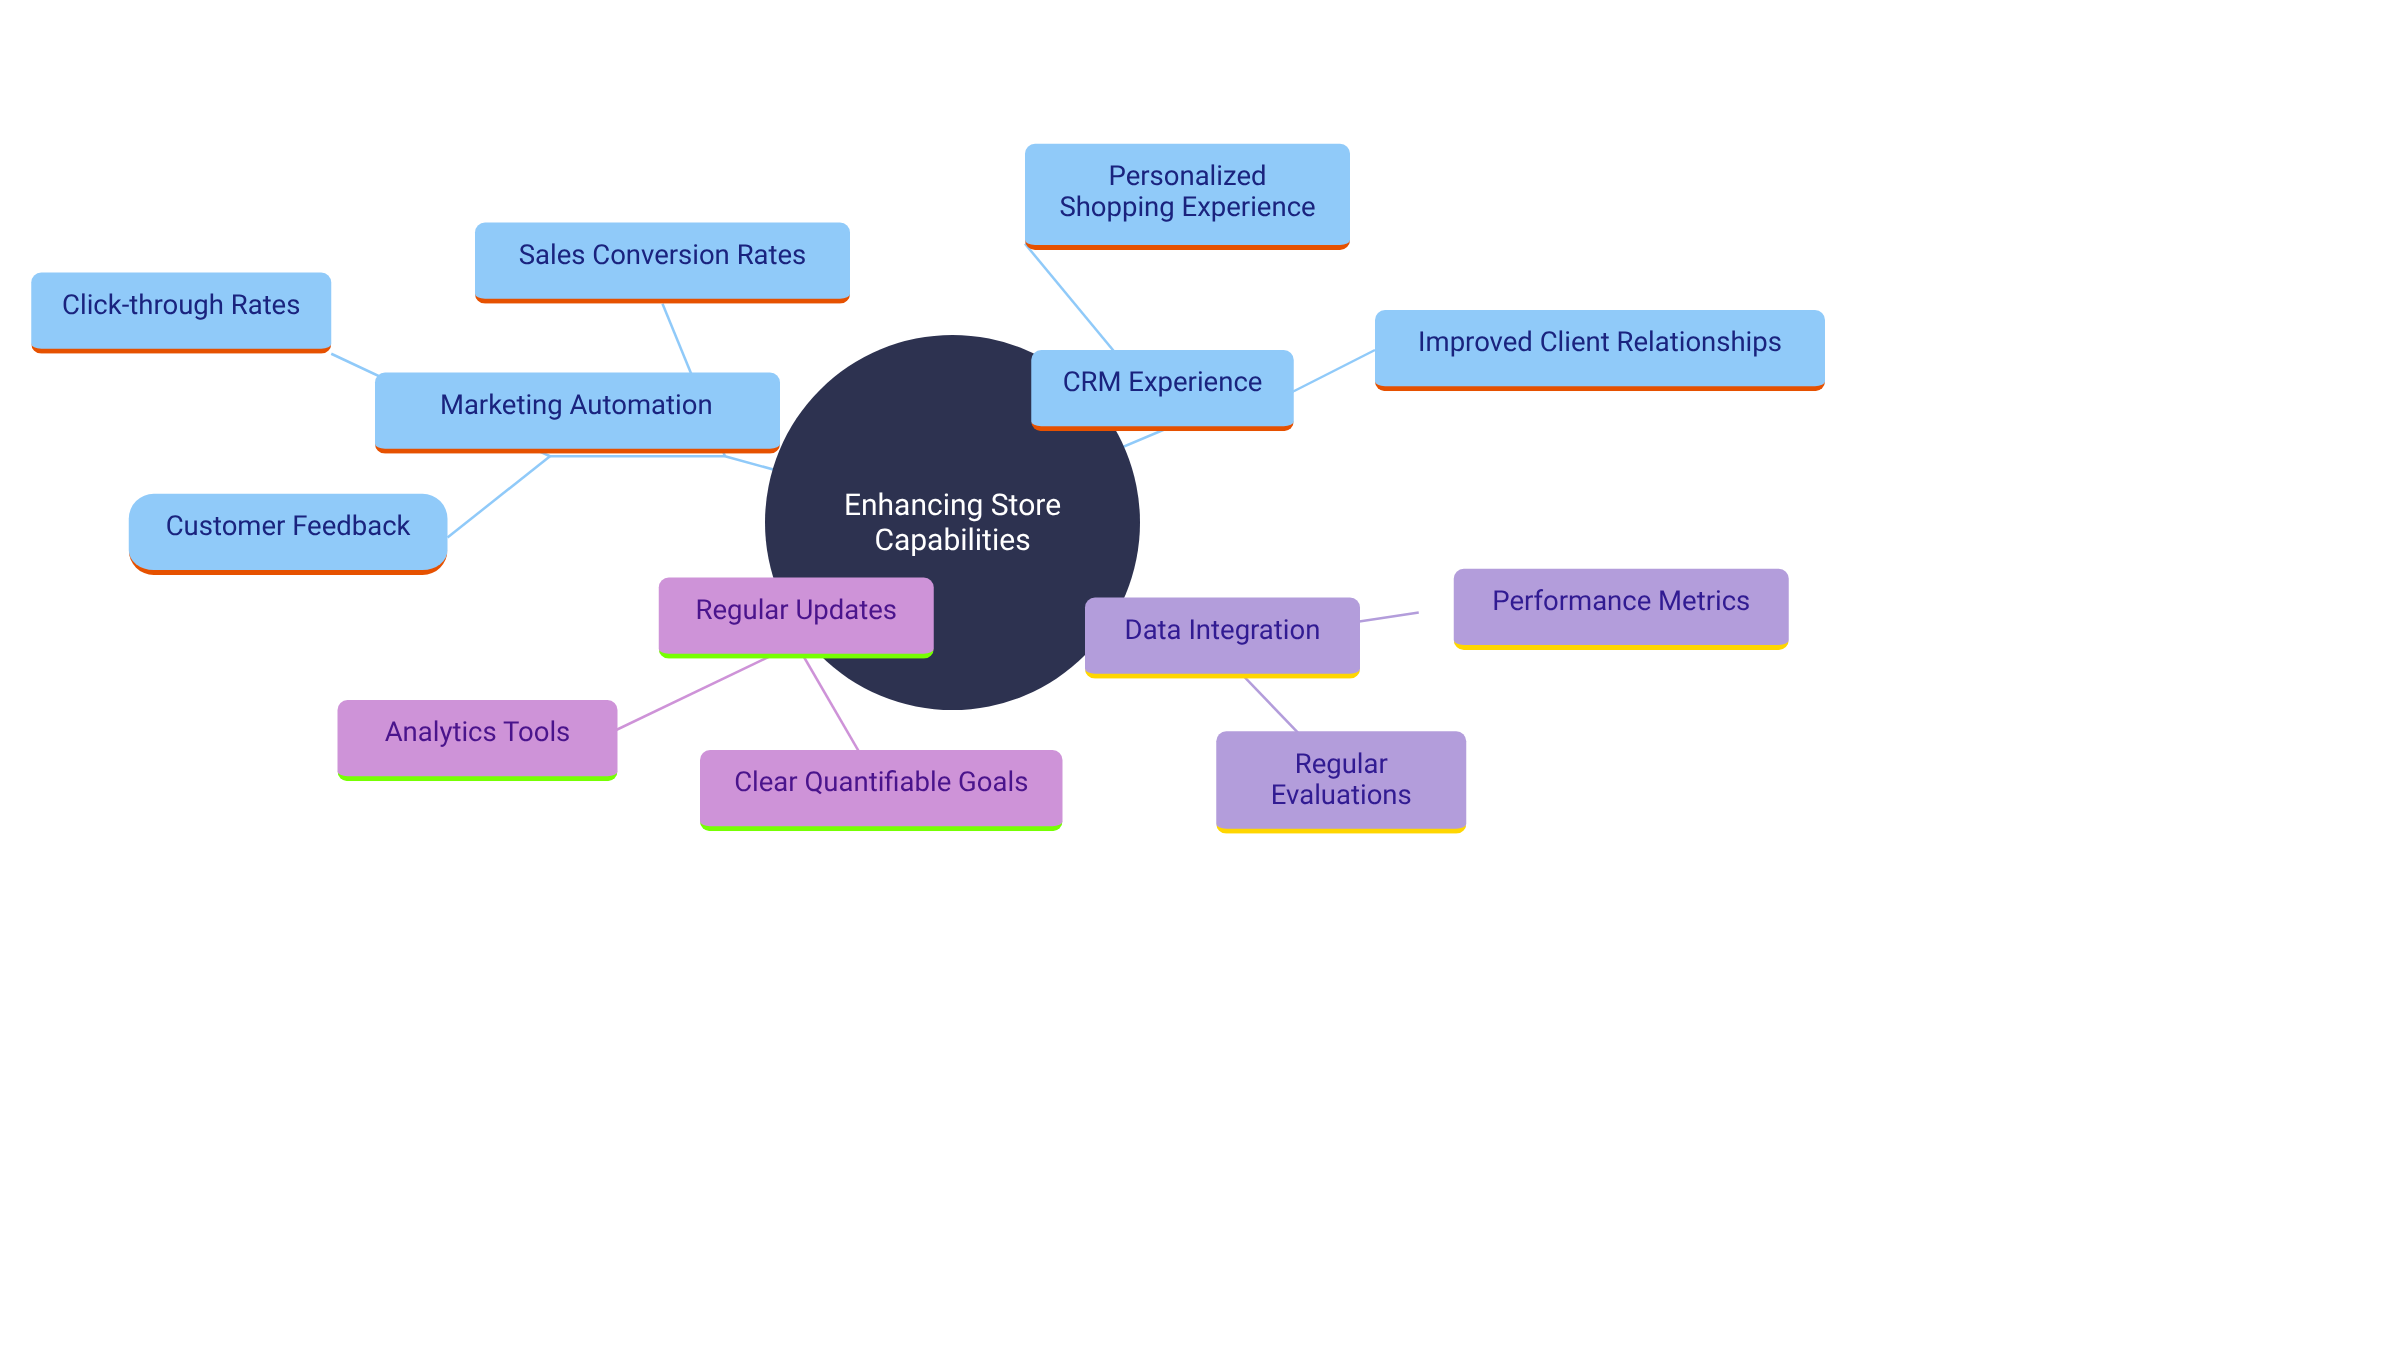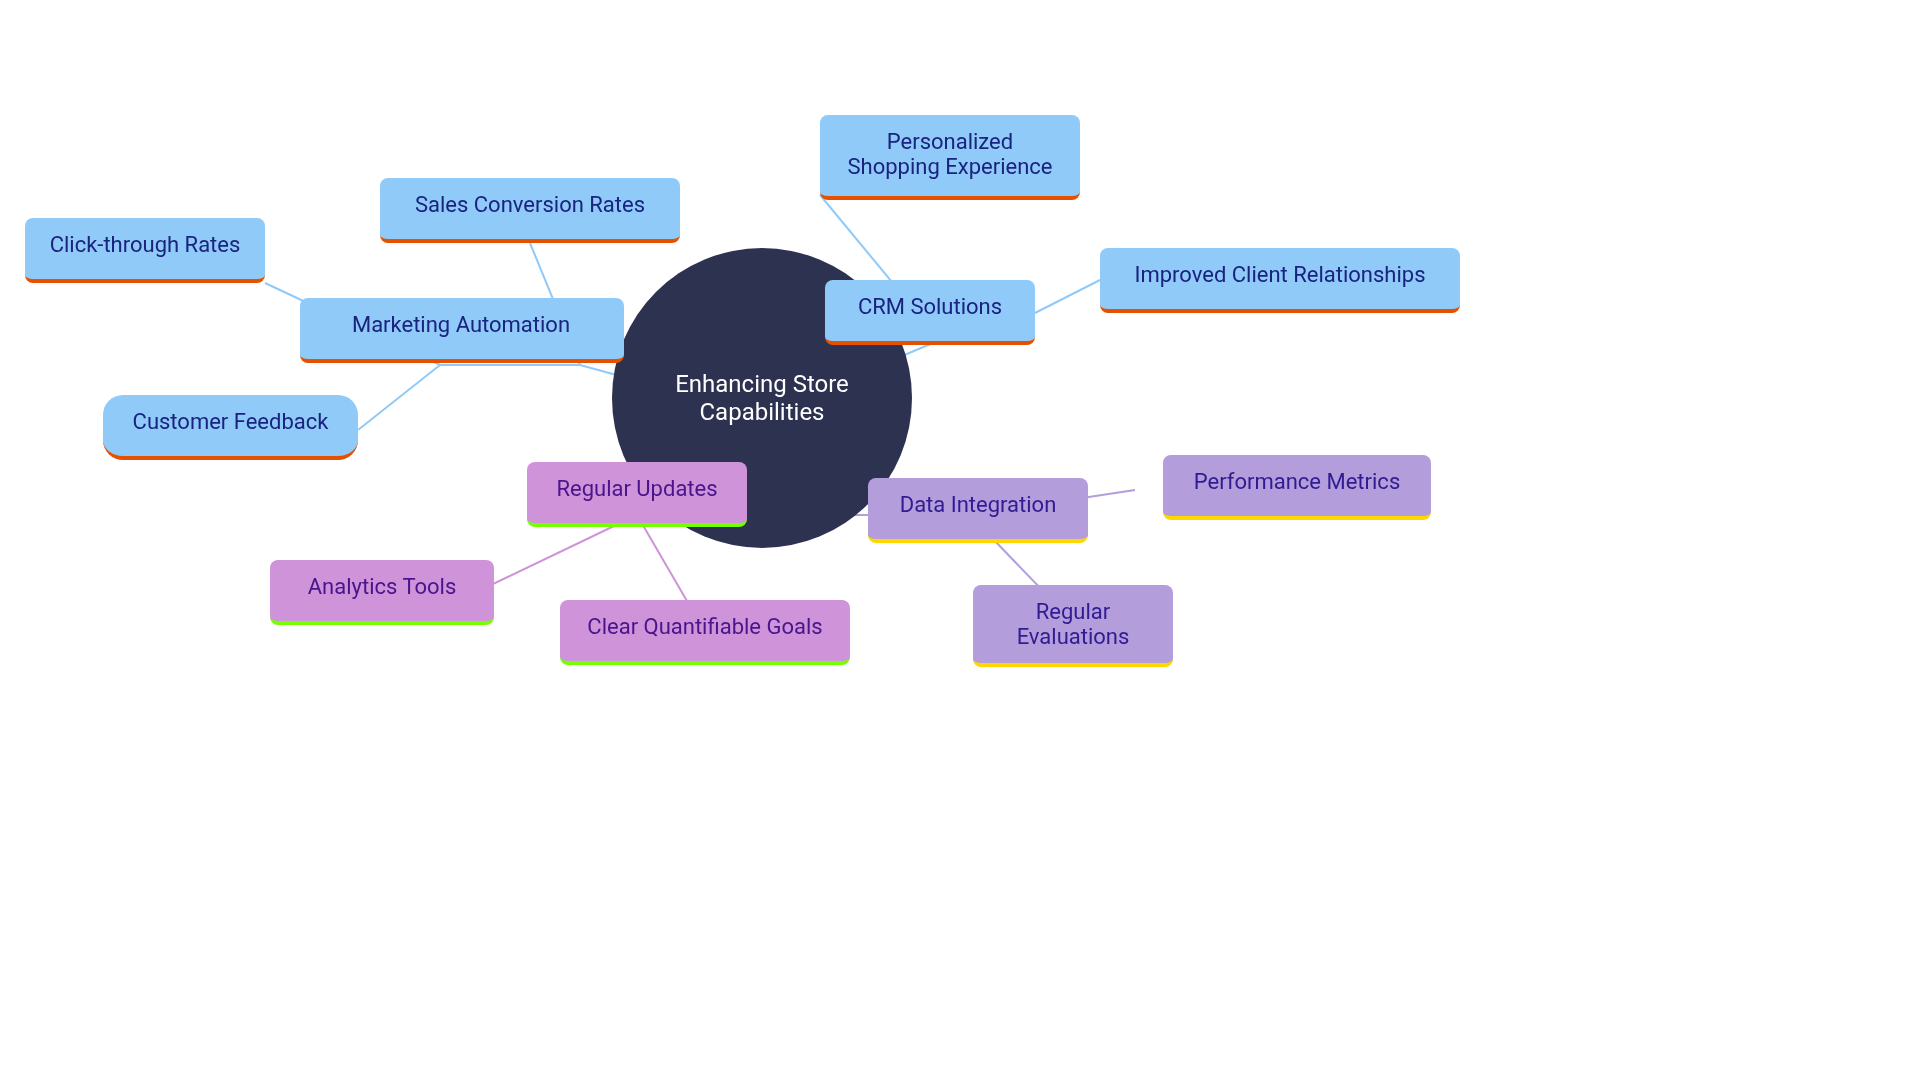--- a/index.html
+++ b/index.html
@@ -28,21 +28,21 @@
       border-radius: 50%;
       background: #2d3250;
       display: flex;
       align-items: center;
       justify-content: center;
       text-align: center;
       color: #ffffff;
       font-size: 24px;
       font-weight: 400;
       left: 612px;
-      top: 248px;
+      top: 268px;
       z-index: 10;
     }
 
     .node {
       position: absolute;
       border-radius: 8px;
       padding: 14px 20px;
       font-size: 22px;
       font-weight: 400;
       text-align: center;
@@ -90,21 +90,21 @@
     <line x1="637" y1="515" x2="705" y2="632" stroke="#ce93d8" stroke-width="2"></line>
   </svg>
 
 <div class="center-node">
   <span>Enhancing Store Capabilities</span>
 </div>
 
 <div id="nodes-container">
     <div class="node node-blue" style="left: 820px; top: 115px; width: 260px; min-height: 85px; padding-left: 20px;">Personalized Shopping
 Experience</div>
-    <div class="node node-blue" style="left: 825px; top: 280px; width: 210px; min-height: 65px;">CRM Solutions</div>
+    <div class="node node-blue" style="left: 825px; top: 280px; width: 210px; min-height: 65px;">CRM Experience</div>
     <div class="node node-blue" style="left: 1100px; top: 248px; width: 360px; min-height: 65px;">Improved Client Relationships</div>
     <div class="node node-blue" style="left: 380px; top: 178px; width: 300px; min-height: 65px;">Sales Conversion Rates</div>
     <div class="node node-blue" style="left: 300px; top: 298px; width: 324px; min-height: 65px; padding-left: 18px;">Marketing Automation</div>
     <div class="node node-blue" style="left: 25px; top: 218px; width: 240px; min-height: 65px; text-align: center;">Click-through Rates</div>
     <div class="node node-blue" style="left: 103px; top: 395px; width: 255px; min-height: 65px; border-radius: 20px;">Customer Feedback</div>
     <div class="node node-purple-light" style="left: 840px; top: 478px; width: 220px; min-height: 65px;">Data Integration</div>
     <div class="node node-purple-light" style="left: 1135px; top: 455px; width: 268px; min-height: 65px;">Performance Metrics</div>
     <div class="node node-purple-light" style="left: 945px; top: 585px; width: 200px; min-height: 65px;">Regular Evaluations</div>
     <div class="node node-purple" style="left: 527px; top: 462px; width: 220px; min-height: 65px;">Regular Updates</div>
     <div class="node node-purple" style="left: 270px; top: 560px; width: 224px; min-height: 65px;">Analytics Tools</div>

